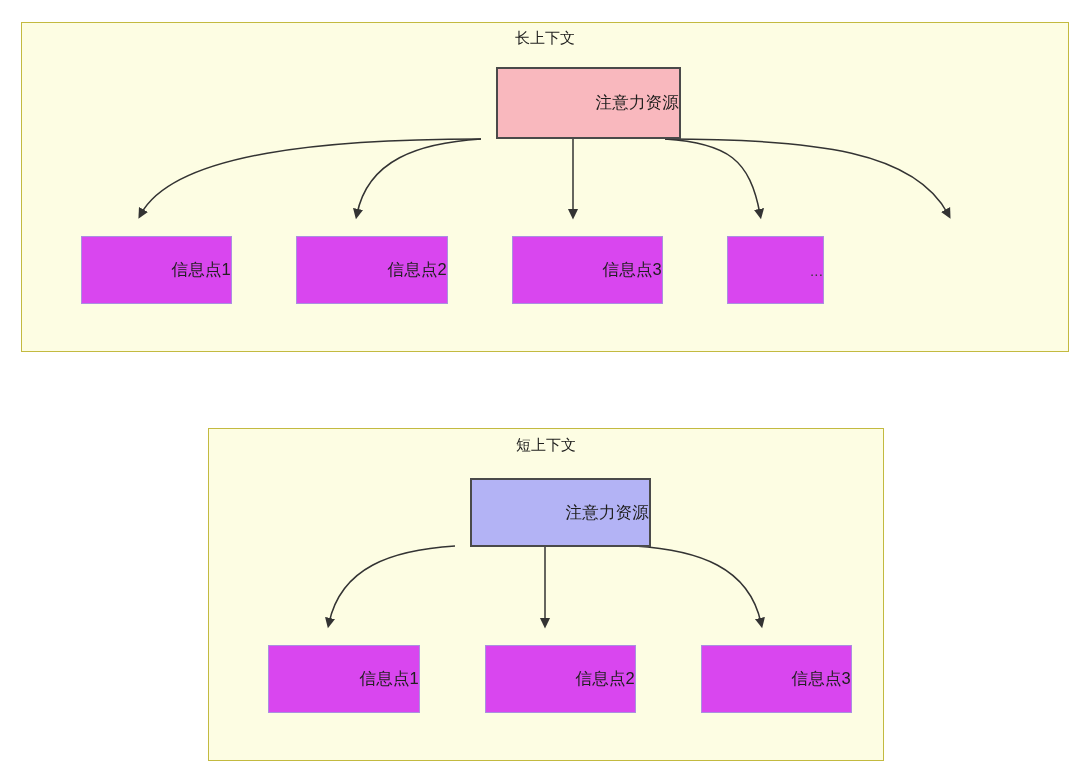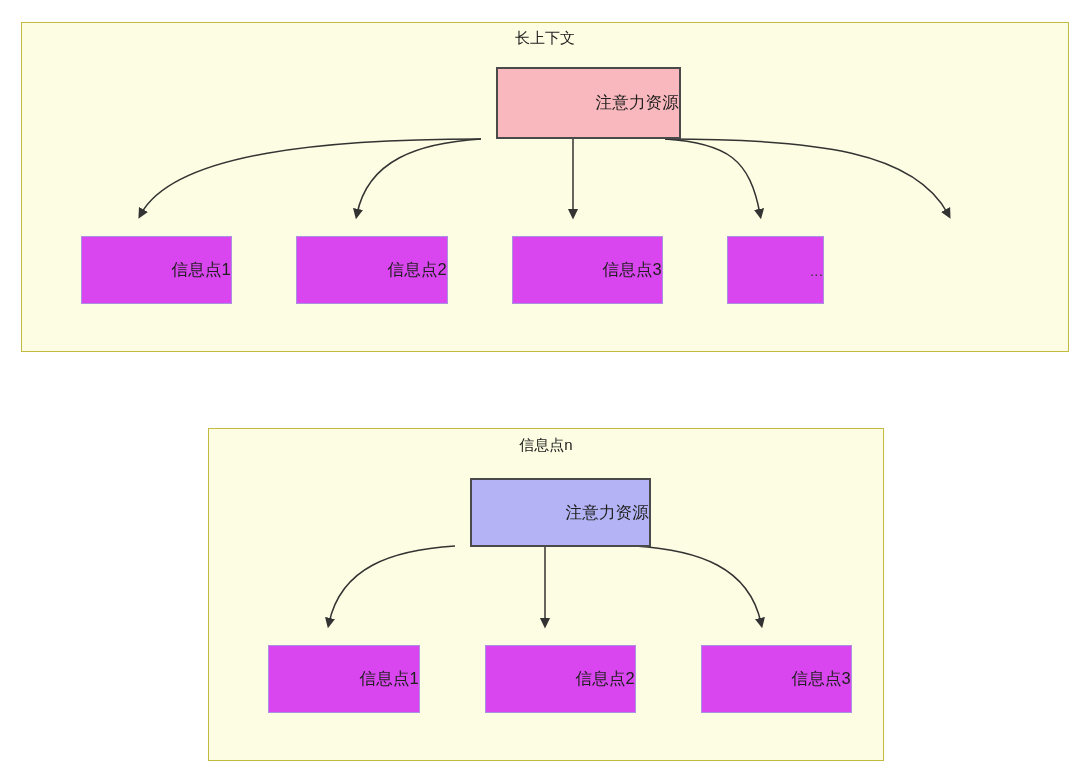--- a/index.html
+++ b/index.html
@@ -112,21 +112,21 @@
   </div>
   <div class="node node-leaf" style="left:497px; top:236px; width:151px; height:68px;">
     <span>信息点3</span>
   </div>
   <div class="node node-leaf ellipsis-node" style="left:712px; top:236px; width:97px; height:68px;">
     <span>...</span>
   </div>
 
   <div class="group-box" style="left:208px; top:428px; width:676px; height:333px;"></div>
 
-  <div class="group-title" style="left:446px; top:436px; width:200px;">信息点n</div>
+  <div class="group-title" style="left:446px; top:436px; width:200px;">短上下文</div>
 
   <svg class="edge-layer" viewBox="0 0 1080 774" xmlns="http://www.w3.org/2000/svg">
     <defs>
       <marker id="arrow2" markerWidth="9" markerHeight="9" refX="3.4" refY="4" orient="auto" markerUnits="strokeWidth">
         <path d="M0,0.6 L7,4 L0,7.4 z" fill="#333333"></path>
       </marker>
     </defs>
 
     <path d="M455,546 C392,550 341,567 329,623" fill="none" stroke="#333333" stroke-width="1.5" marker-end="url(#arrow2)"></path>
 

